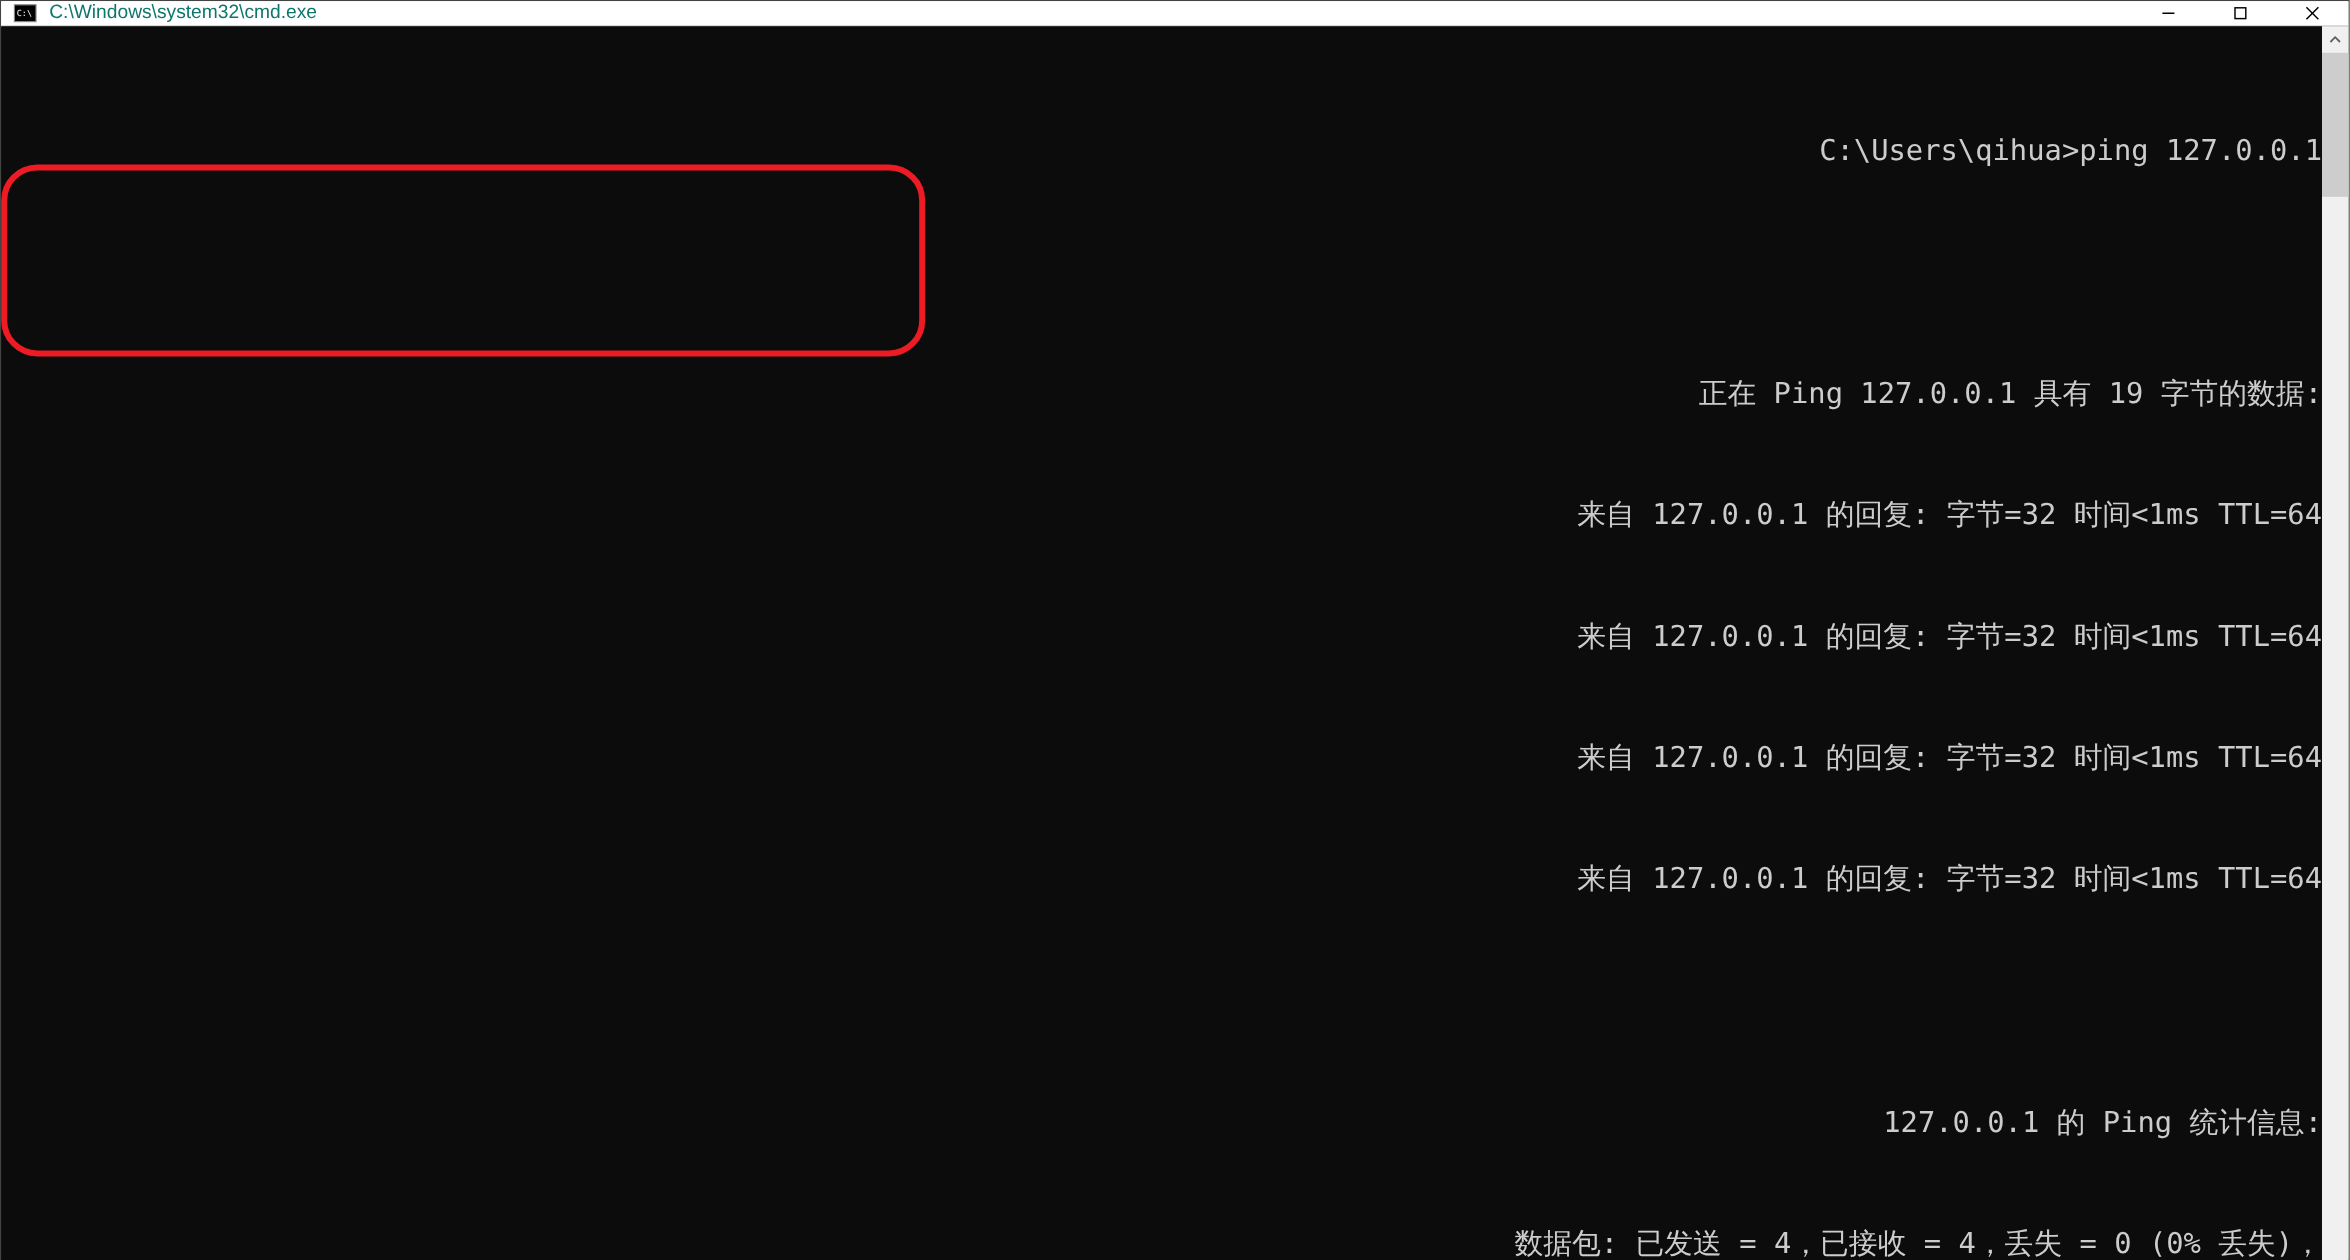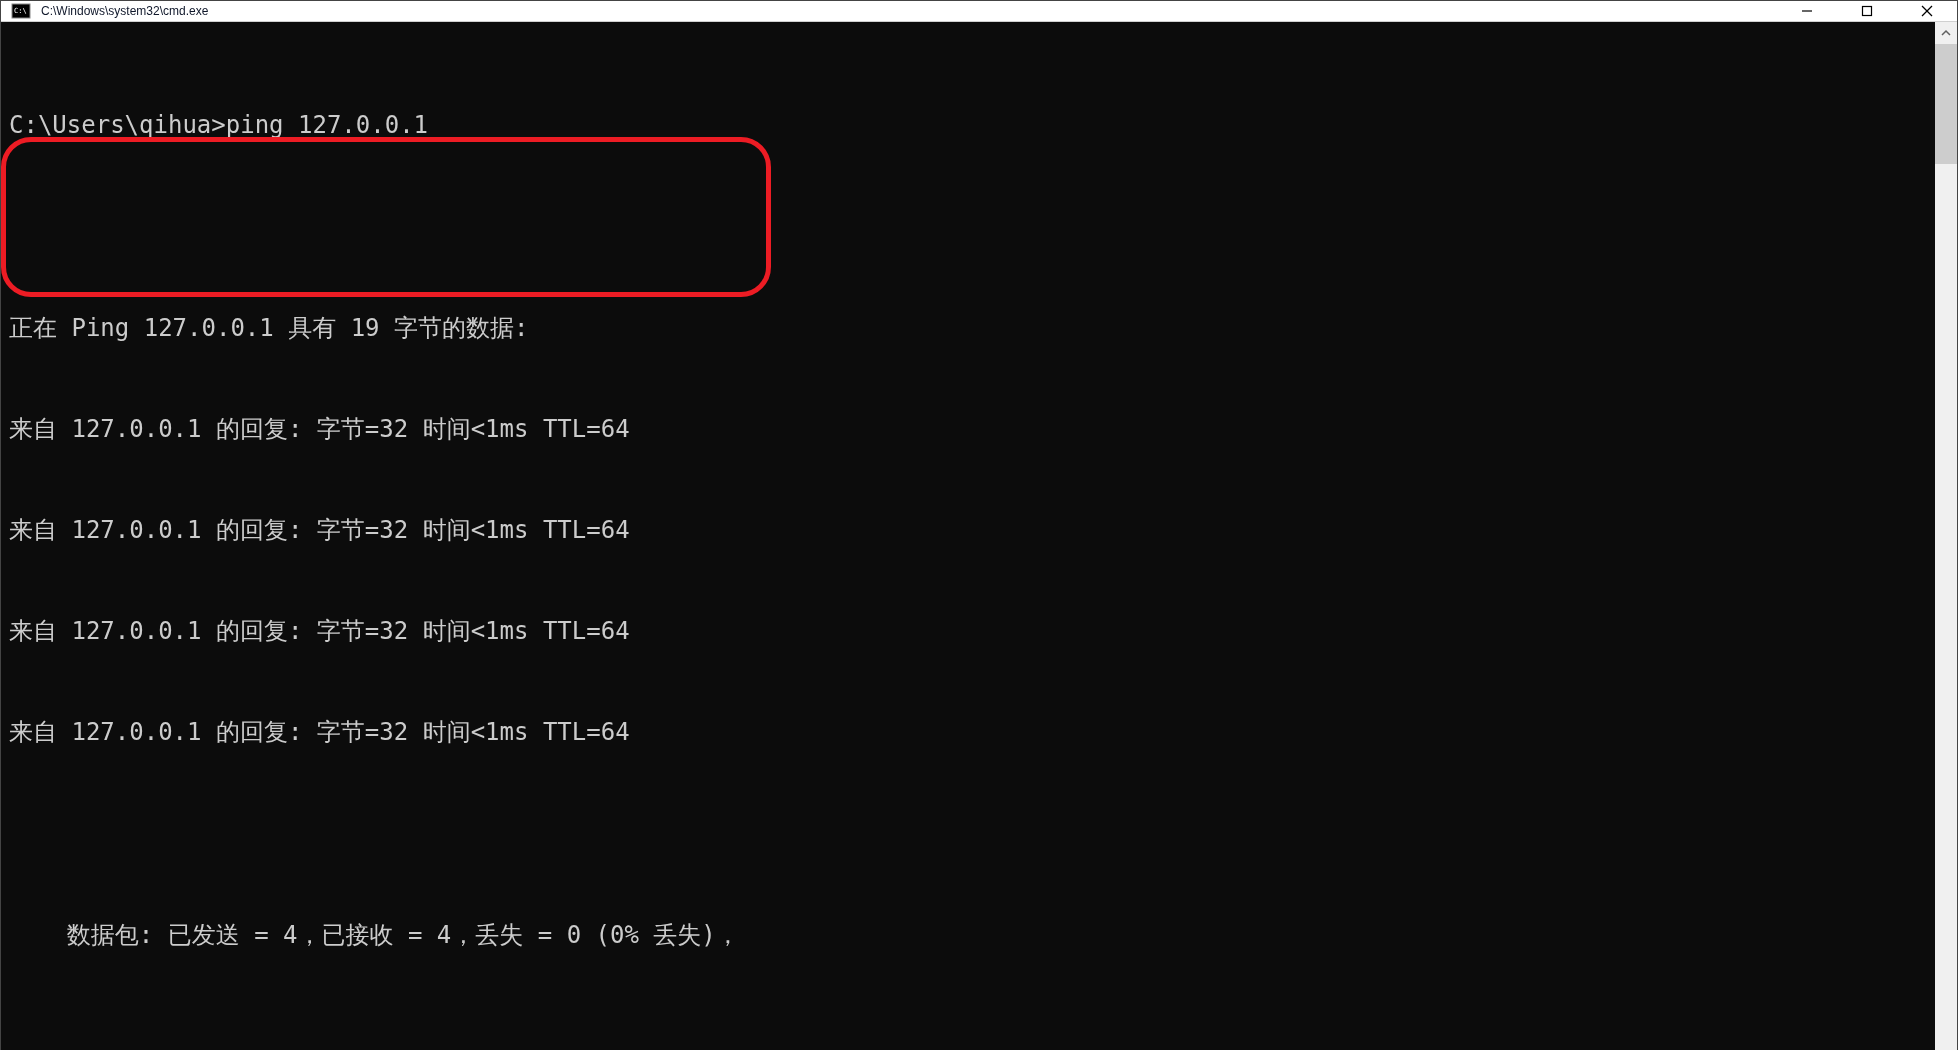--- a/index.html
+++ b/index.html
@@ -35,22 +35,22 @@
       margin-right: 10px;
       display: inline-flex;
       align-items: center;
       justify-content: center;
     }
     .titlebar-icon svg {
       width: 20px;
       height: 20px;
     }
     .titlebar-title {
-      font-size: 12px;
-      color: #0f172a;
+      font-size: 16px;
+      color: #0f766e;
       flex: 1;
     }
     .titlebar-controls {
       display: flex;
       height: 100%;
     }
     .titlebar-btn {
       width: 60px;
       height: 100%;
       display: flex;
@@ -72,20 +72,21 @@
       color: #cccccc;
       font-family: "NSimSun", "SimSun", "Consolas", monospace;
       font-size: 24px;
       line-height: 1.4;
       padding: 20px 0 0 8px;
       white-space: pre;
       position: relative;
     }
     .terminal-line {
       min-height: 34px;
+      text-align: right;
     }
     .scrollbar {
       width: 22px;
       background: #f0f0f0;
       display: flex;
       flex-direction: column;
     }
     .scrollbar-btn {
       height: 22px;
       display: flex;
@@ -150,20 +151,21 @@
   <div class="content-wrapper">
     <div class="terminal">
       <div class="terminal-line"><span>C:\Users\qihua&gt;</span><span>ping 127.0.0.1</span></div>
       <div class="terminal-line"></div>
       <div class="terminal-line">正在 Ping 127.0.0.1 具有 19 字节的数据:</div>
       <div class="terminal-line">来自 127.0.0.1 的回复: 字节=32 时间&lt;1ms TTL=64</div>
       <div class="terminal-line">来自 127.0.0.1 的回复: 字节=32 时间&lt;1ms TTL=64</div>
       <div class="terminal-line">来自 127.0.0.1 的回复: 字节=32 时间&lt;1ms TTL=64</div>
       <div class="terminal-line">来自 127.0.0.1 的回复: 字节=32 时间&lt;1ms TTL=64</div>
       <div class="terminal-line"></div>
+      <div class="terminal-line">127.0.0.1 的 Ping 统计信息:</div>
       <div class="terminal-line">    数据包: 已发送 = 4，已接收 = 4，丢失 = 0 (0% 丢失)，</div>
       
       
       
       
 
       <div class="annotation" style="left:0px; top:115px; width:770px; height:160px;"></div>
     </div>
     <div class="scrollbar">
       <div class="scrollbar-btn">

